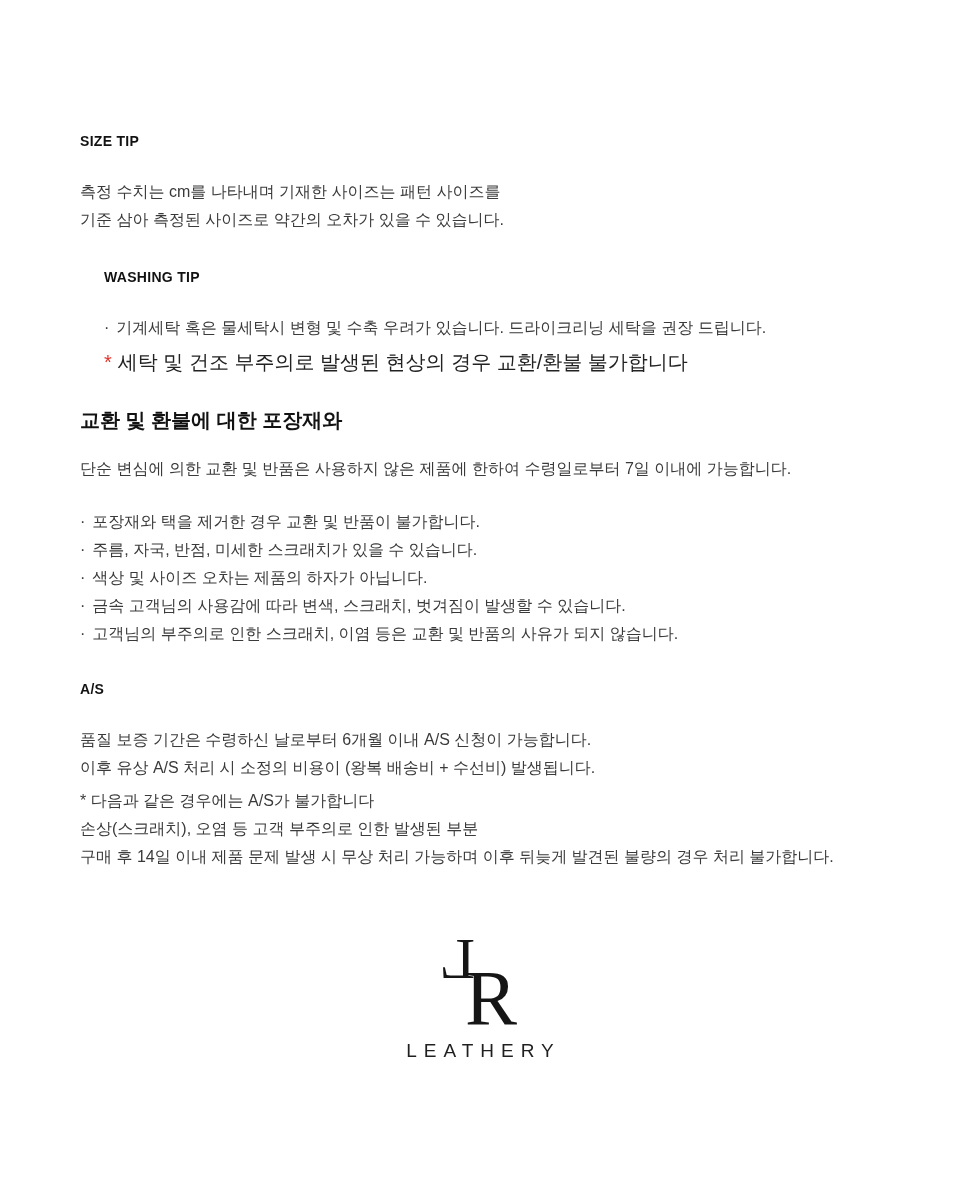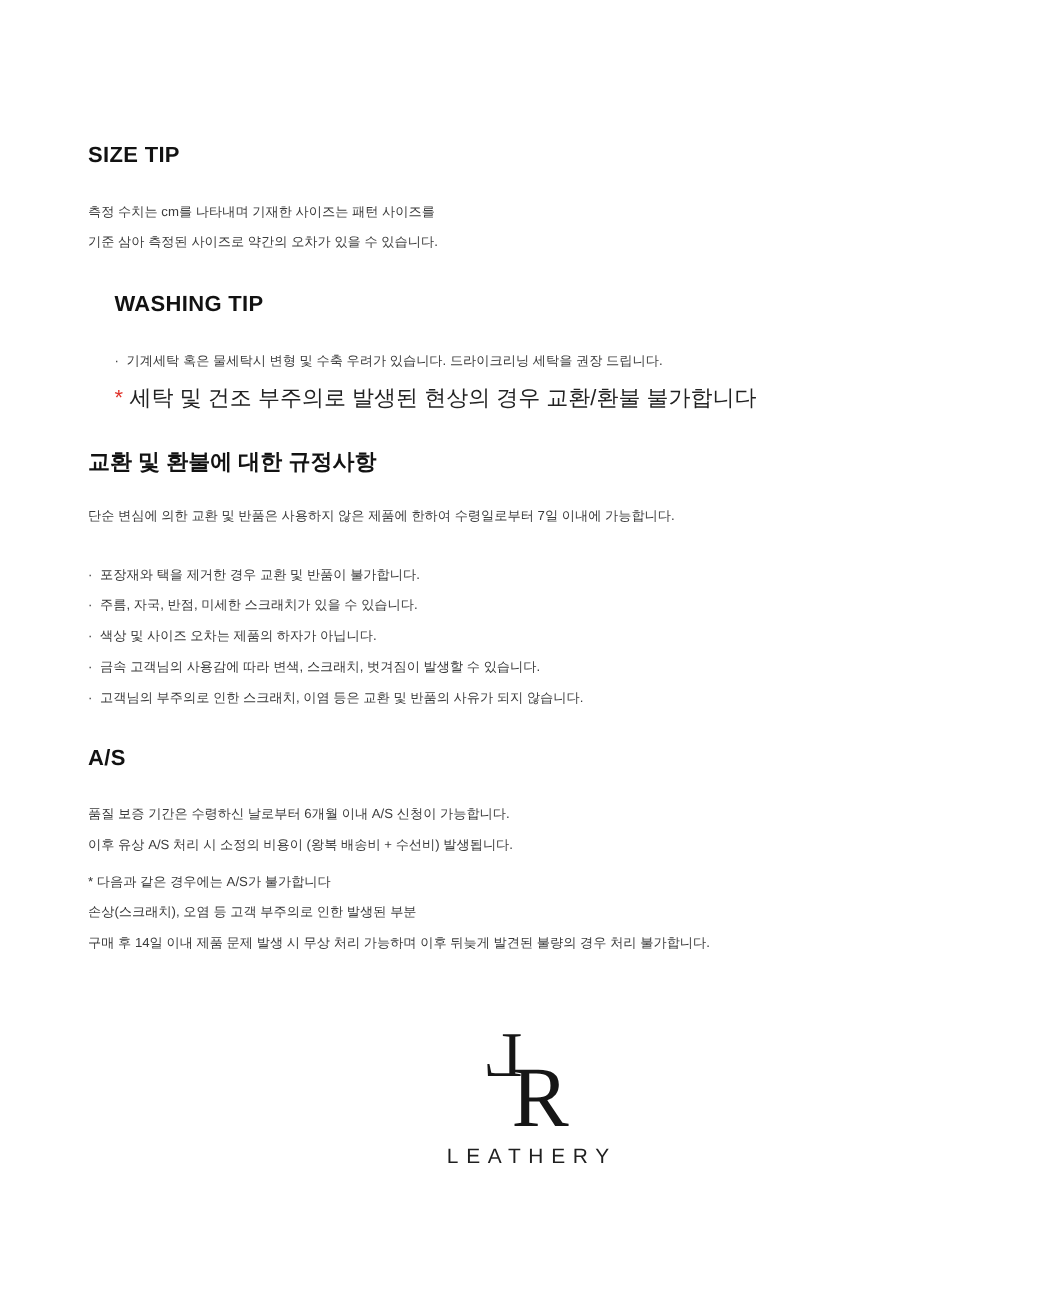--- a/index.html
+++ b/index.html
@@ -13,33 +13,33 @@
     font-family: "Liberation Sans", "DejaVu Sans", sans-serif;
     -webkit-font-smoothing: antialiased;
   }
   .page {
     box-sizing: border-box;
     width: 960px;
     padding: 131px 80px 100px 80px;
   }
   h2.sec-heading {
     margin: 0 0 26px 0;
-    font-size: 20px;
+    font-size: 14px;
     line-height: 21px;
     font-weight: 700;
     letter-spacing: 0.3px;
     color: #121212;
   }
   h2.sec-heading.kr {
     font-size: 20px;
     letter-spacing: 0;
   }
   .line {
     margin: 0;
-    font-size: 12px;
+    font-size: 16px;
     line-height: 28px;
     font-weight: 400;
     color: #3a3a3a;
   }
   .bullet {
     display: inline-block;
     margin-right: 7px;
     color: #3a3a3a;
   }
   .warning-line {
@@ -88,21 +88,21 @@
     <p class="line">기준 삼아 측정된 사이즈로 약간의 오차가 있을 수 있습니다.</p>
   </section>
 
   <section class="sec-washing">
     <h2 class="sec-heading">WASHING TIP</h2>
     <p class="line"><span class="bullet">·</span><span>기계세탁 혹은 물세탁시 변형 및 수축 우려가 있습니다. 드라이크리닝 세탁을 권장 드립니다.</span></p>
     <p class="warning-line"><span class="asterisk">*</span><span>세탁 및 건조 부주의로 발생된 현상의 경우 교환/환불 불가합니다</span></p>
   </section>
 
   <section class="sec-exchange">
-    <h2 class="sec-heading kr">교환 및 환불에 대한 규정사항</h2>
+    <h2 class="sec-heading kr">교환 및 환불에 대한 포장재와</h2>
     <p class="line">단순 변심에 의한 교환 및 반품은 사용하지 않은 제품에 한하여 수령일로부터 7일 이내에 가능합니다.</p>
     <div class="bullet-group">
       <p class="line"><span class="bullet">·</span><span>포장재와 택을 제거한 경우 교환 및 반품이 불가합니다.</span></p>
       <p class="line"><span class="bullet">·</span><span>주름, 자국, 반점, 미세한 스크래치가 있을 수  있습니다.</span></p>
       <p class="line"><span class="bullet">·</span><span>색상 및 사이즈 오차는 제품의 하자가 아닙니다.</span></p>
       <p class="line"><span class="bullet">·</span><span>금속 고객님의 사용감에 따라 변색, 스크래치, 벗겨짐이 발생할 수 있습니다.</span></p>
       <p class="line"><span class="bullet">·</span><span>고객님의 부주의로 인한 스크래치, 이염 등은 교환 및 반품의 사유가 되지 않습니다.</span></p>
     </div>
   </section>
 

